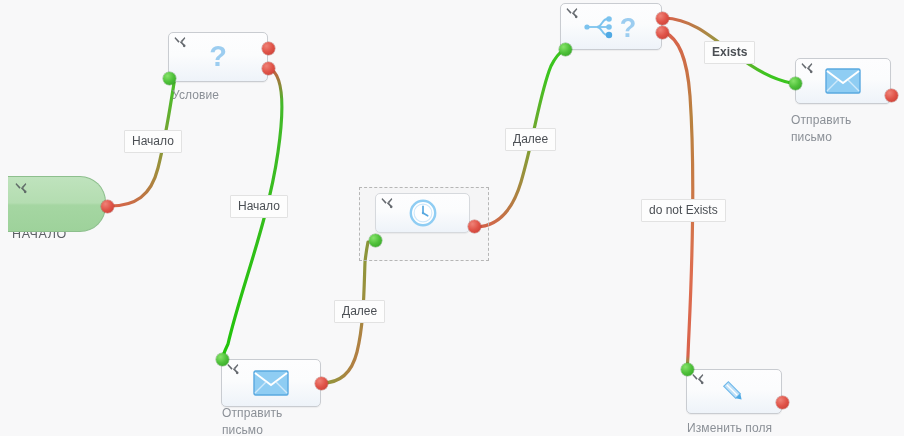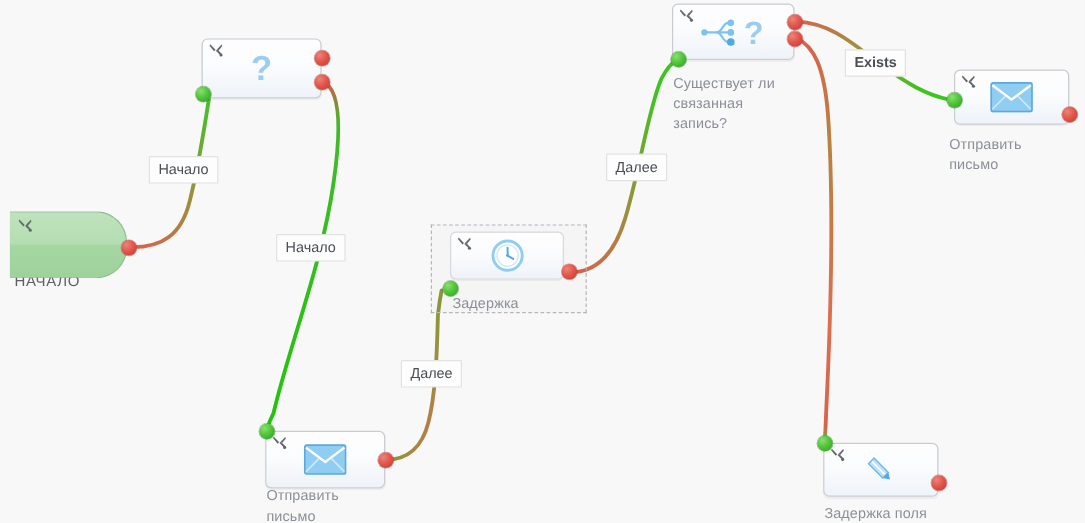--- a/index.html
+++ b/index.html
@@ -208,20 +208,21 @@
     </span>
     <span class="node-glyph">
       <svg viewBox="0 0 40 40" width="34" height="34">
         <text x="20" y="31" text-anchor="middle" font-family="Liberation Sans, sans-serif" font-size="34" font-weight="bold" fill="#9ccdf0">?</text>
       </svg>
     </span>
   </div>
   <div class="port port-in" style="left:163px; top:72px;"></div>
   <div class="port port-out" style="left:262px; top:42px;"></div>
   <div class="port port-out" style="left:262px; top:62px;"></div>
+  <div class="node-caption" style="left:172px; top:87px; width:130px;">Условие</div>
 
   <div class="node" style="left:221px; top:359px; width:100px; height:48px;">
     <span class="tool-icon">
       <svg viewBox="0 0 16 16" width="14" height="14">
         <path d="M2.5 2.2 L7.6 7.4 L6.2 8.8 L1.8 3.6 Z" fill="#4a4f55"></path>
         <path d="M13.4 2.4 L9.0 6.9 L10.4 8.3 L14.0 3.8 Z" fill="#4a4f55"></path>
         <path d="M12.6 13.0 L7.9 8.3 L9.3 6.9 L13.8 11.6 Z" fill="#4a4f55"></path>
         <circle cx="12.8" cy="12.4" r="1.5" fill="#4a4f55"></circle>
       </svg>
     </span>
@@ -253,21 +254,20 @@
         <circle cx="16" cy="16" r="13" fill="#ffffff" stroke="#8fcdf3" stroke-width="2.6"></circle>
         <circle cx="16" cy="16" r="9.5" fill="none" stroke="#cfe8fa" stroke-width="1.2"></circle>
         <line x1="16" y1="16" x2="16" y2="9" stroke="#5aa9e0" stroke-width="1.8" stroke-linecap="round"></line>
         <line x1="16" y1="16" x2="21" y2="19" stroke="#5aa9e0" stroke-width="1.8" stroke-linecap="round"></line>
         <circle cx="16" cy="16" r="1.3" fill="#5aa9e0"></circle>
       </svg>
     </span>
   </div>
   <div class="port port-in" style="left:369px; top:234px;"></div>
   <div class="port port-out" style="left:468px; top:220px;"></div>
-  <div class="node-caption" style="left:377px; top:245px; width:120px;">Задержка</div>
 
   <div class="node" style="left:560px; top:3px; width:102px; height:47px;">
     <span class="tool-icon">
       <svg viewBox="0 0 16 16" width="14" height="14">
         <path d="M2.5 2.2 L7.6 7.4 L6.2 8.8 L1.8 3.6 Z" fill="#4a4f55"></path>
         <path d="M13.4 2.4 L9.0 6.9 L10.4 8.3 L14.0 3.8 Z" fill="#4a4f55"></path>
         <path d="M12.6 13.0 L7.9 8.3 L9.3 6.9 L13.8 11.6 Z" fill="#4a4f55"></path>
         <circle cx="12.8" cy="12.4" r="1.5" fill="#4a4f55"></circle>
       </svg>
     </span>
@@ -283,23 +283,20 @@
         <circle cx="29" cy="8" r="2.8" fill="#7cc3ee"></circle>
         <circle cx="29" cy="16" r="2.8" fill="#7cc3ee"></circle>
         <circle cx="29" cy="24" r="3.2" fill="#4fa9e4"></circle>
         <text x="48" y="26" text-anchor="middle" font-family="Liberation Sans, sans-serif" font-size="27" font-weight="bold" fill="#9ccdf0">?</text>
       </svg>
     </span>
   </div>
   <div class="port port-in" style="left:559px; top:43px;"></div>
   <div class="port port-out" style="left:656px; top:12px;"></div>
   <div class="port port-out" style="left:656px; top:26px;"></div>
-  <div class="node-caption" style="left:561px; top:61px; width:130px;">Существует ли
-связанная
-запись?</div>
 
   <div class="node" style="left:795px; top:58px; width:96px; height:46px;">
     <span class="tool-icon">
       <svg viewBox="0 0 16 16" width="14" height="14">
         <path d="M2.5 2.2 L7.6 7.4 L6.2 8.8 L1.8 3.6 Z" fill="#4a4f55"></path>
         <path d="M13.4 2.4 L9.0 6.9 L10.4 8.3 L14.0 3.8 Z" fill="#4a4f55"></path>
         <path d="M12.6 13.0 L7.9 8.3 L9.3 6.9 L13.8 11.6 Z" fill="#4a4f55"></path>
         <circle cx="12.8" cy="12.4" r="1.5" fill="#4a4f55"></circle>
       </svg>
     </span>
@@ -330,21 +327,22 @@
         <g transform="rotate(-45 16 16)">
           <rect x="12.5" y="4" width="7" height="18" fill="#bfe0f7" stroke="#6fb8ea" stroke-width="1.2"></rect>
           <line x1="16" y1="5" x2="16" y2="21" stroke="#ffffff" stroke-width="1.4"></line>
           <path d="M12.5 22 L16 27.5 L19.5 22 Z" fill="#4fa9e4"></path>
         </g>
       </svg>
     </span>
   </div>
   <div class="port port-in" style="left:681px; top:363px;"></div>
   <div class="port port-out" style="left:776px; top:396px;"></div>
-  <div class="node-caption" style="left:687px; top:420px; width:130px;">Задержка поля</div>
+  <div class="node-caption" style="left:687px; top:420px; width:130px;">Изменить поля</div>
 
   <div class="edge-label" style="left:124px; top:130px;">Начало</div>
   <div class="edge-label" style="left:230px; top:195px;">Начало</div>
   <div class="edge-label" style="left:334px; top:300px;">Далее</div>
   <div class="edge-label" style="left:505px; top:128px;">Далее</div>
   <div class="edge-label" style="left:704px; top:41px;font-weight:bold;">Exists</div>
+  <div class="edge-label" style="left:641px; top:199px;">do not Exists</div>
 
 </div>
 
 </body></html>

